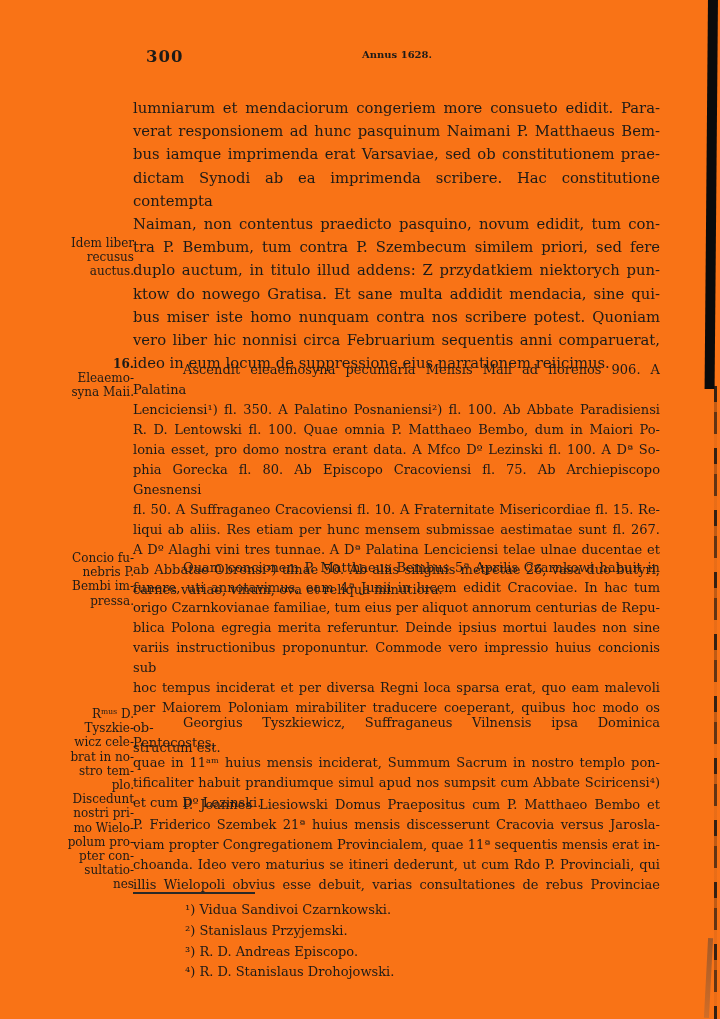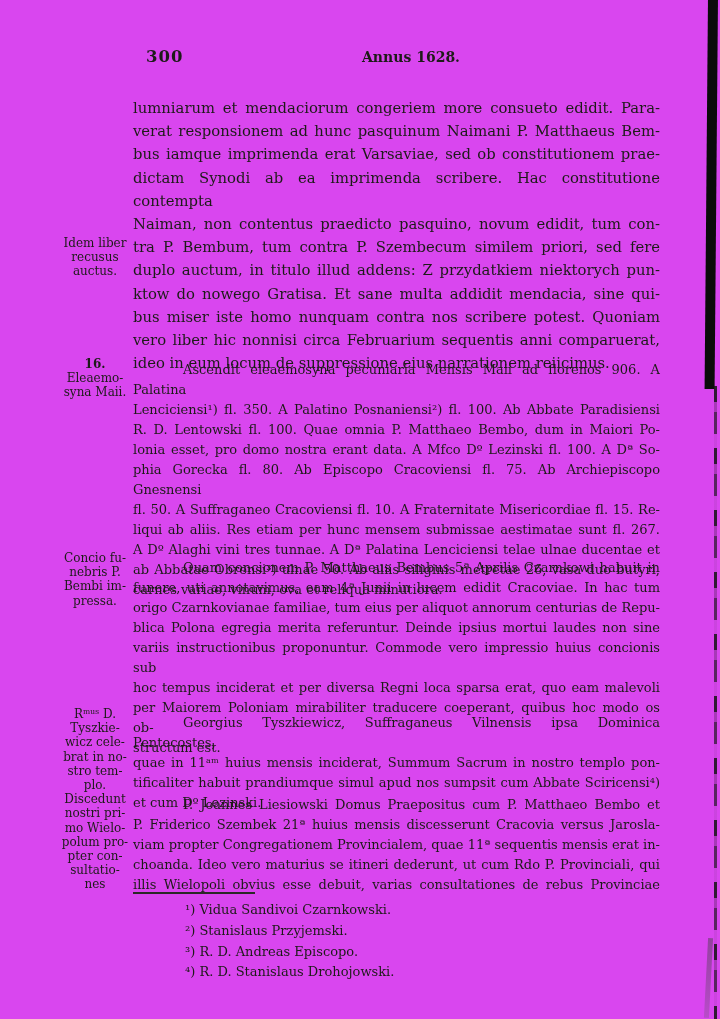--- a/index.html
+++ b/index.html
@@ -6,45 +6,45 @@
     margin: 0; padding: 0;
     width: 720px; height: 1019px;
     background: #ffffff;
     font-family: "DejaVu Serif", "DejaVu Sans", serif;
     color: #1d1b18;
     overflow: hidden;
   }
   .page {
     position: absolute; inset: 0;
     width: 720px; height: 1019px;
-    background: #d946ef;
+    background: #f97316;
   }
   .header-pageno {
     position: absolute; left: 146px; top: 47px;
     font-size: 16.5px; font-weight: bold; letter-spacing: 1px;
   }
   .header-title {
     position: absolute; left: 362px; top: 49px;
-    font-size: 14px; font-weight: bold;
+    font-size: 10px; font-weight: bold;
   }
   .text-col { position: absolute; left: 0; top: 0; }
   .para {
     position: absolute; left: 133px; width: 527px;
   }
   .para.large { font-size: 14.8px; line-height: 23.2px; }
   .para.small { font-size: 13px;   line-height: 20px;   }
   .line { text-align: justify; text-align-last: justify; }
   .line.indent { text-indent: 50px; }
   .line.last { text-align-last: left; }
   .note {
     position: absolute; left: 56px; width: 78px;
     text-align: center;
     font-size: 12px; line-height: 14.2px;
   }
-  .note .note-line { display: block; }
+  .note .note-line { display: block; text-align: right; }
   .note .bold { font-weight: bold; }
   .footnote-rule {
     position: absolute; left: 133px; top: 892px;
     width: 122px; height: 2px; background: #2b2927;
   }
   .footnotes {
     position: absolute; left: 185px; top: 900px;
     font-size: 13px; line-height: 20.8px;
   }
   .footnotes .line { text-align: right; text-align-last: left; }

